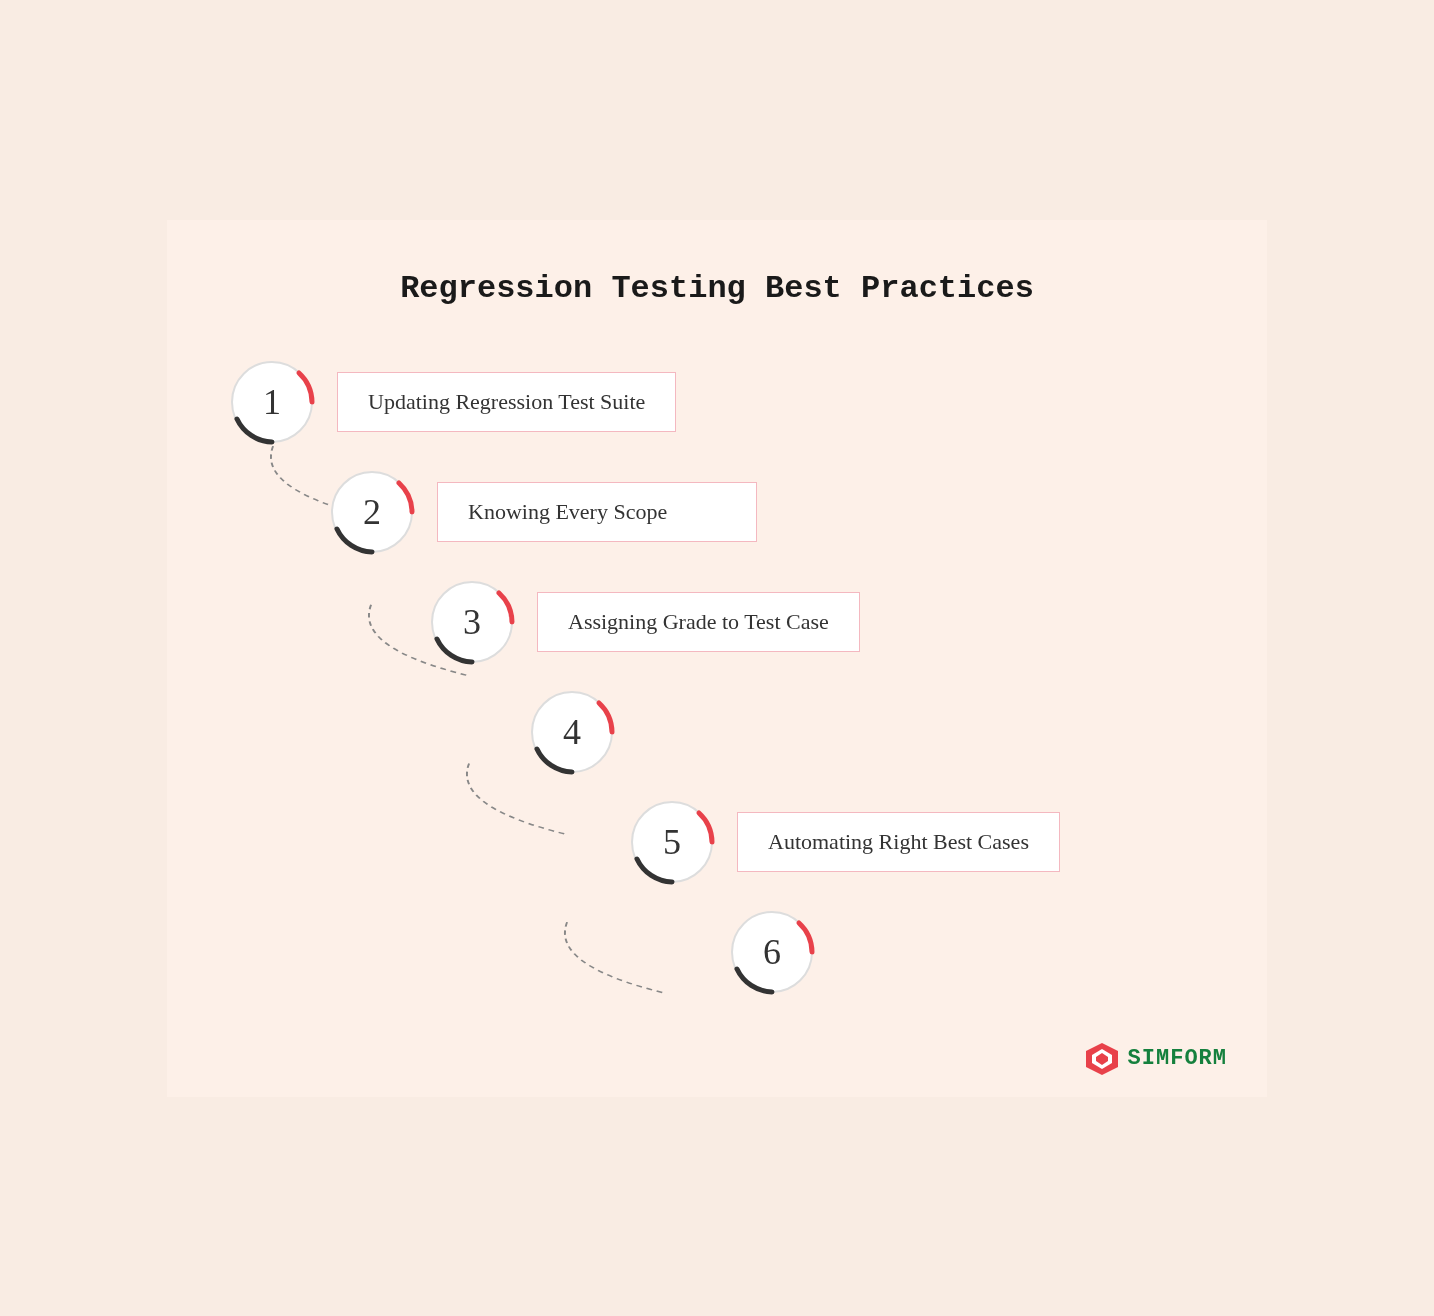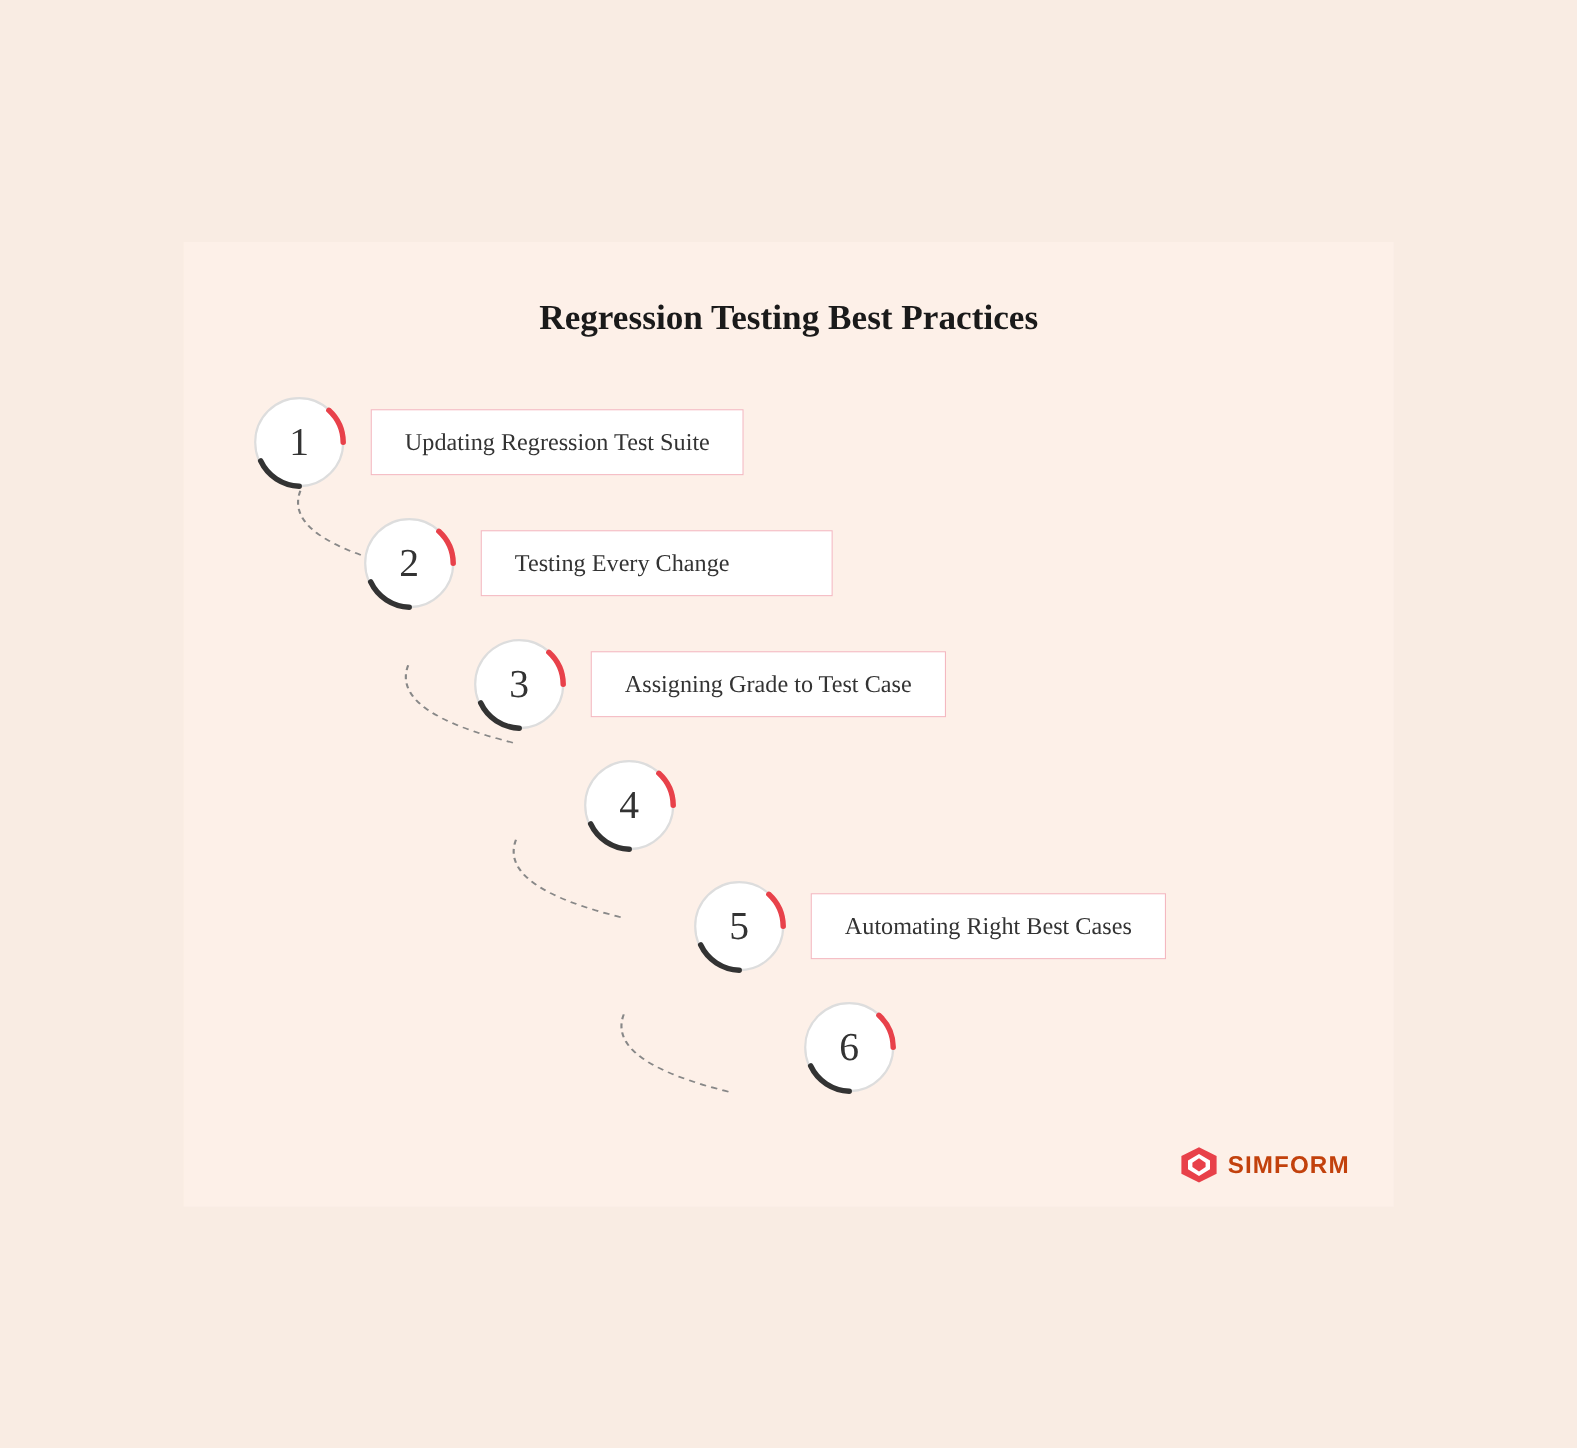--- a/index.html
+++ b/index.html
@@ -21,21 +21,21 @@
       padding: 50px 60px 60px 60px;
       position: relative;
     }
 
     .main-title {
       text-align: center;
       font-size: 32px;
       font-weight: bold;
       color: #1a1a1a;
       margin-bottom: 50px;
-      font-family: Liberation Serif, serif;
+      font-family: Liberation Mono, monospace;
     }
 
     .steps-container {
       position: relative;
       display: flex;
       flex-direction: column;
       gap: 0;
     }
 
     .step-row {
@@ -119,22 +119,22 @@
     }
 
     .logo-icon {
       width: 36px;
       height: 36px;
     }
 
     .logo-text {
       font-size: 22px;
       font-weight: bold;
-      color: #c2410c;
-      font-family: Liberation Sans, sans-serif;
+      color: #15803d;
+      font-family: Liberation Mono, monospace;
       letter-spacing: 1px;
     }
   </style>
 </head>
 <body>
 
 <div class="container">
   <h1 class="main-title">Regression Testing Best Practices</h1>
 
   <div class="steps-wrapper" style="position:relative; padding-bottom:20px;">
@@ -170,21 +170,21 @@
 
       <div class="step-row" style="margin-left:100px; margin-bottom:20px;">
         <div class="circle-wrapper">
           <svg class="circle-svg" viewBox="0 0 90 90">
             <circle cx="45" cy="45" r="40" fill="white" stroke="#ddd" stroke-width="2"></circle>
             <path d="M 45 85 A 40 40 0 0 1 10 62" stroke="#333" stroke-width="5" fill="none" stroke-linecap="round"></path>
             <path d="M 72 16 A 40 40 0 0 1 85 45" stroke="#e8414a" stroke-width="5" fill="none" stroke-linecap="round"></path>
           </svg>
           <span class="circle-number">2</span>
         </div>
-        <div class="step-label-box">Testing Every Change</div>
+        <div class="step-label-box">Knowing Every Scope</div>
       </div>
 
       <div class="step-row" style="margin-left:200px; margin-bottom:20px;">
         <div class="circle-wrapper">
           <svg class="circle-svg" viewBox="0 0 90 90">
             <circle cx="45" cy="45" r="40" fill="white" stroke="#ddd" stroke-width="2"></circle>
             <path d="M 45 85 A 40 40 0 0 1 10 62" stroke="#333" stroke-width="5" fill="none" stroke-linecap="round"></path>
             <path d="M 72 16 A 40 40 0 0 1 85 45" stroke="#e8414a" stroke-width="5" fill="none" stroke-linecap="round"></path>
           </svg>
           <span class="circle-number">3</span>

